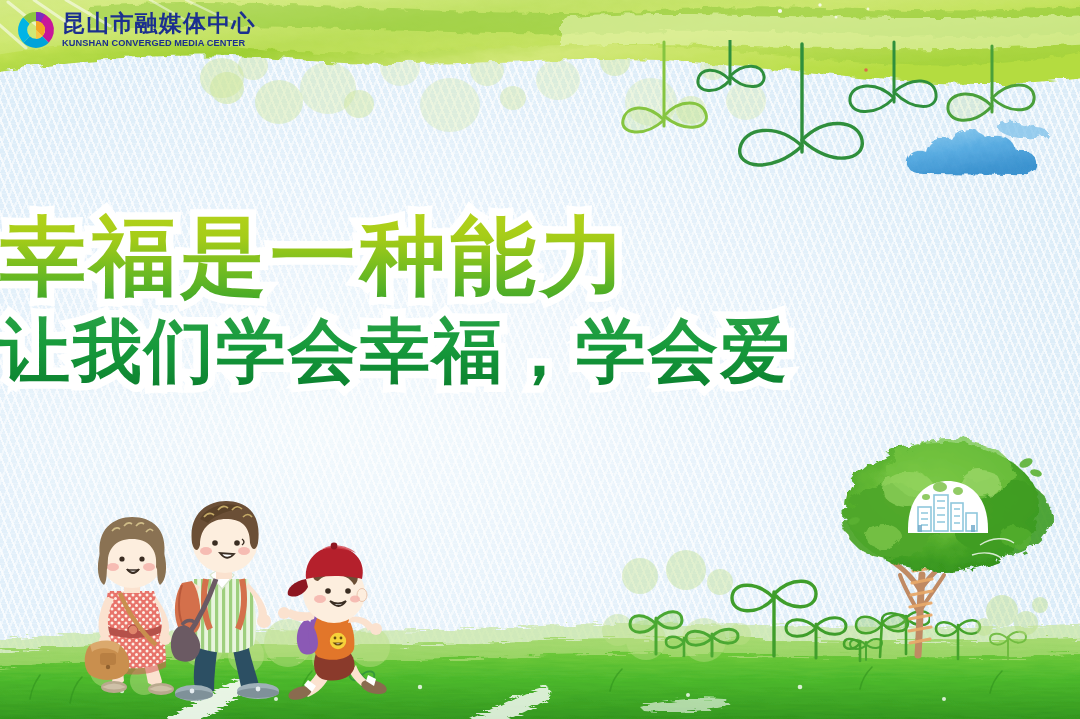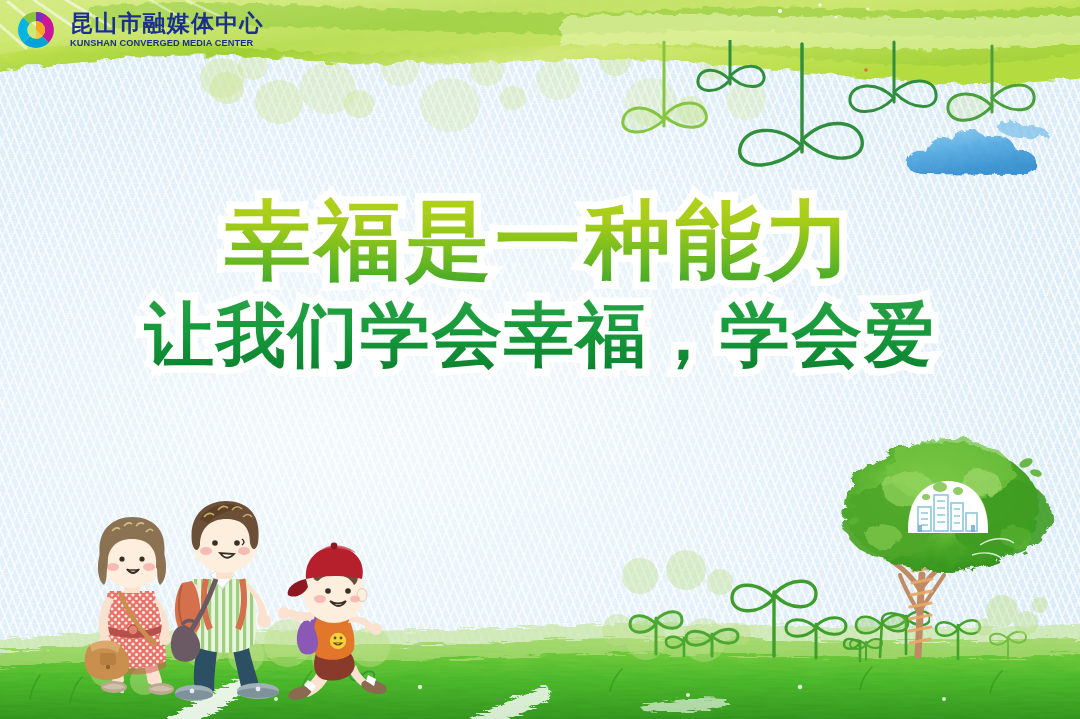--- a/index.html
+++ b/index.html
@@ -35,42 +35,42 @@
     background:radial-gradient(ellipse 900px 560px at 50% 50%, rgba(255,255,255,.35) 0%, rgba(255,255,255,0) 70%);
   }
 
   
   .topband{ position:absolute; left:0; top:0; width:1080px; height:150px; }
   .topband svg{ display:block; }
 
   
   .logo{
     position:absolute; left:14px; top:8px;
-    display:flex; align-items:center; gap:12px;
+    display:flex; align-items:center; gap:4px;
     z-index:40;
   }
   .logo-mark{ width:44px; height:44px; flex:0 0 44px; }
   .logo-text{ display:flex; flex-direction:column; justify-content:center; line-height:1; }
   .logo-cn{
     font-size:23px; font-weight:700; color:#1b2f8f; letter-spacing:1.2px;
     font-family:"DejaVu Sans","Liberation Sans",sans-serif;
     white-space:nowrap;
   }
   .logo-en{
     margin-top:3px;
     font-size:9.5px; font-weight:700; color:#1b2f8f; letter-spacing:.1px;
     transform:scaleX(.97); transform-origin:left center;
     white-space:nowrap;
     font-family:"Liberation Sans",sans-serif;
   }
 
   
   .headline{
-    position:absolute; left:0; top:196px; width:1080px;
-    text-align:center; z-index:30; pointer-events:none;
+    position:absolute; left:0; top:212px; width:1080px;
+    z-index:30; pointer-events:none;
   }
   .line{
     font-family:"DejaVu Sans","Liberation Sans",sans-serif;
     font-weight:700;
     line-height:1.04;
     white-space:nowrap;
     display:block;
     position:relative;
   }
   .line1{ font-size:86px; letter-spacing:4px; }

